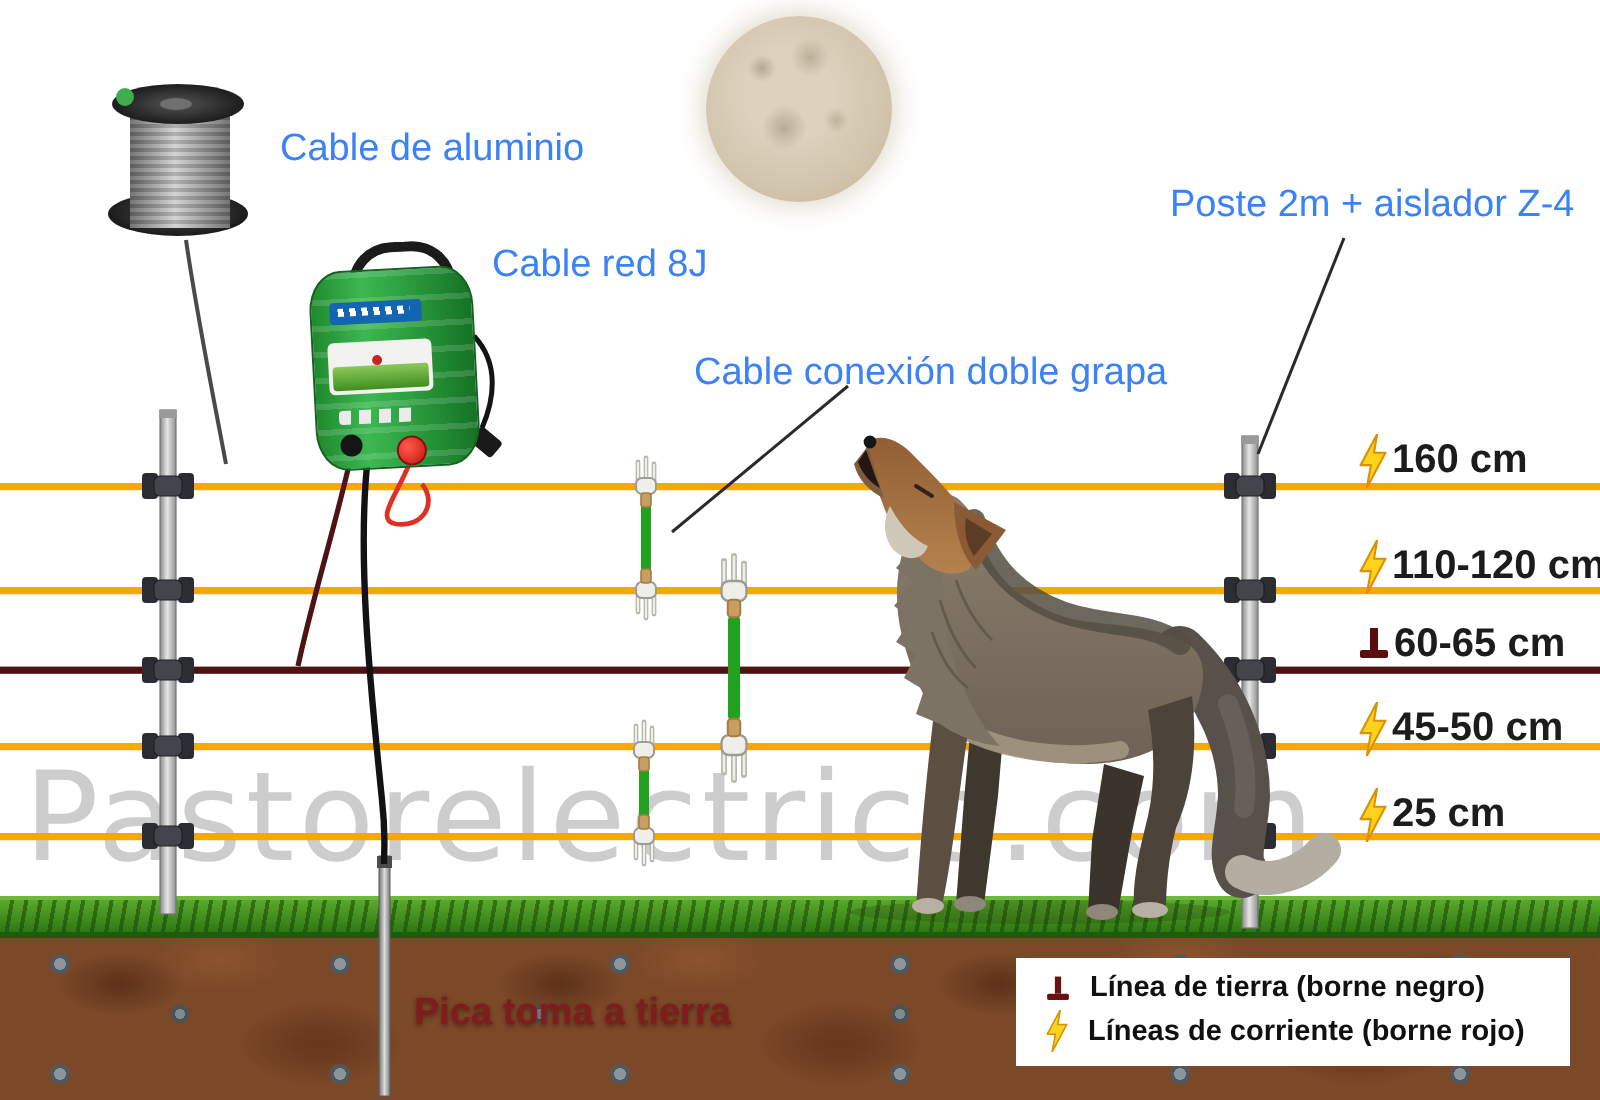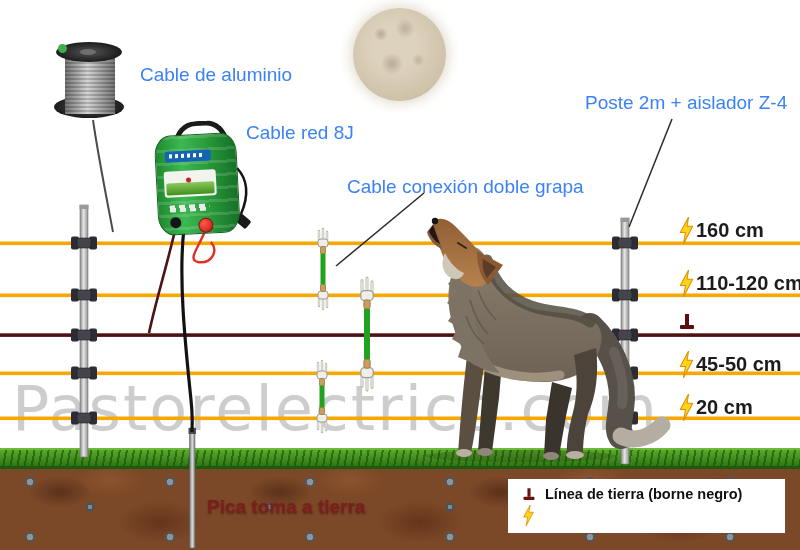--- a/index.html
+++ b/index.html
@@ -265,40 +265,42 @@
   <svg width="17" height="27" viewBox="0 0 16 26">
     <polygon points="10,0 2,15 7,15 5,26 14,9 8.5,9" fill="#FFD21C" stroke="#DB9000" stroke-width="1" stroke-linejoin="round"></polygon>
   </svg>
   <span class="txt">110-120 cm</span>
 </div>
 <div class="abs h-row" id="hrow-2">
   <svg width="18" height="18" viewBox="0 0 18 18">
     <rect x="7" y="1" width="4" height="11" fill="#5C0D0D"></rect>
     <rect x="2" y="12" width="14" height="4" rx="1" fill="#5C0D0D"></rect>
   </svg>
+  <span class="txt">60-65 cm</span>
 </div>
 <div class="abs h-row" id="hrow-3">
   <svg width="17" height="27" viewBox="0 0 16 26">
     <polygon points="10,0 2,15 7,15 5,26 14,9 8.5,9" fill="#FFD21C" stroke="#DB9000" stroke-width="1" stroke-linejoin="round"></polygon>
   </svg>
   <span class="txt">45-50 cm</span>
 </div>
 <div class="abs h-row" id="hrow-4">
   <svg width="17" height="27" viewBox="0 0 16 26">
     <polygon points="10,0 2,15 7,15 5,26 14,9 8.5,9" fill="#FFD21C" stroke="#DB9000" stroke-width="1" stroke-linejoin="round"></polygon>
   </svg>
-  <span class="txt">20 cm</span>
+  <span class="txt">25 cm</span>
 </div>
 
 <div class="abs" id="legend">
   <div class="leg-row">
     <svg width="14" height="15" viewBox="0 0 18 18">
       <rect x="7" y="1" width="4" height="11" fill="#6B1111"></rect>
       <rect x="2" y="12" width="14" height="4" rx="1" fill="#6B1111"></rect>
     </svg>
     <span class="txt">Línea de tierra (borne negro)</span>
   </div>
   <div class="leg-row">
     <svg width="13" height="21" viewBox="0 0 16 26">
       <polygon points="10,0 2,15 7,15 5,26 14,9 8.5,9" fill="#FFD21C" stroke="#DB9000" stroke-width="1" stroke-linejoin="round"></polygon>
     </svg>
+    <span class="txt">Líneas de corriente (borne rojo)</span>
   </div>
 </div>
 
 </body></html>

